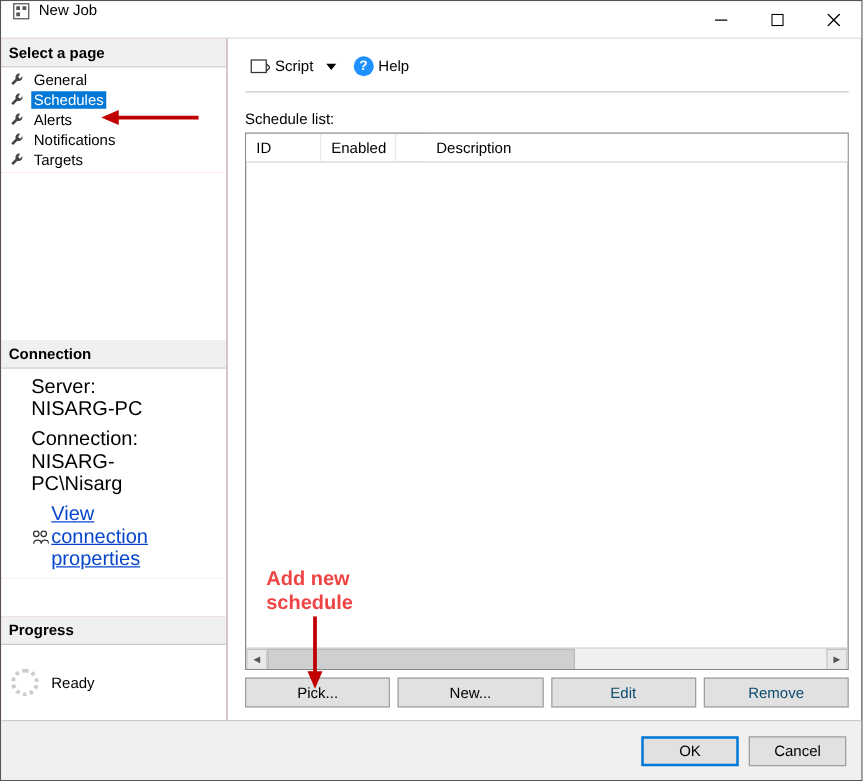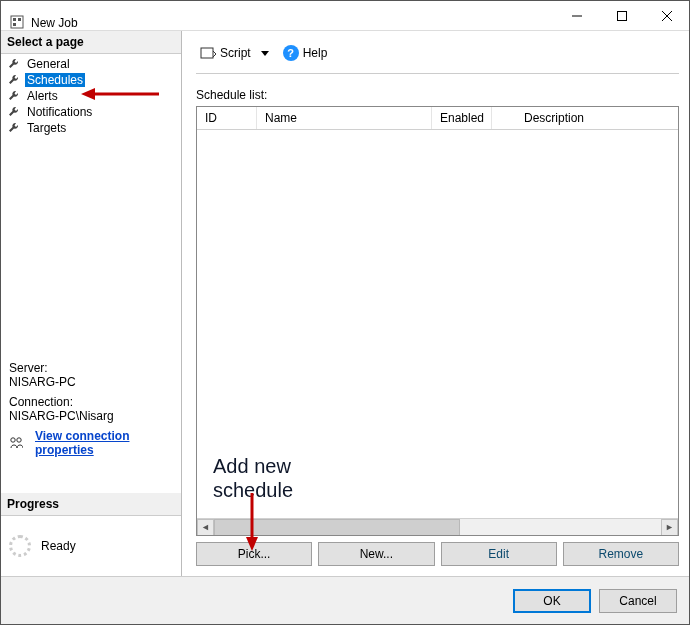--- a/index.html
+++ b/index.html
@@ -1,36 +1,36 @@
 <!DOCTYPE html>
 <html><head>
 <meta charset="utf-8">
 <style>
   * { box-sizing: border-box; }
   html, body { margin:0; padding:0; font-family: "Segoe UI", Tahoma, sans-serif; font-size:12px; color:#000; }
   body { background:#fff; }
   .window { width:690px; height:625px; border:1px solid #555; display:flex; flex-direction:column; background:#fff; position:relative; }
-  .titlebar { height:30px; display:flex; align-items:flex-end; border-bottom:1px solid #ddd; background:#fff; }
+  .titlebar { height:30px; display:flex; align-items:flex-start; border-bottom:1px solid #ddd; background:#fff; }
   .titlebar .title-icon { width:16px; height:16px; margin:0 6px 0 8px; display:flex; align-items:center; justify-content:center; }
   .titlebar .title-text { flex:1; font-size:12px; }
   .titlebar .win-controls { display:flex; height:100%; }
   .titlebar .win-btn { width:45px; display:flex; align-items:center; justify-content:center; }
   .body { flex:1; display:flex; }
   .sidebar { width:181px; border-right:1px solid #bbb; display:flex; flex-direction:column; background:#fca5a5; }
   .panel-header { background:#f0f0f0; font-weight:bold; padding:4px 6px; border-bottom:1px solid #ccc; }
   .page-list { background:#fff; flex:0 0 auto; padding:2px 0; }
   .page-item { display:flex; align-items:flex-end; padding:1px 6px; gap:4px; cursor:default; }
   .page-item .wrench { width:14px; flex:none; }
   .page-item .label { padding:0 2px; }
   .page-item.selected .label { background:#0078d7; color:#fff; }
   .sidebar-spacer { flex:1; background:#fff; }
-  .connection-body { background:#fff; padding:6px 8px; font-size:12px; }
+  .connection-body { background:#fff; padding:6px 24px; font-size:16px; }
   .connection-body .kv { margin-bottom:6px; }
   .link { color:#0645cc; text-decoration:underline; cursor:pointer; }
-  .link-row { display:flex; align-items:center; gap:12px; margin-top:6px;font-weight:bold; }
+  .link-row { display:flex; align-items:center; gap:2px; margin-top:6px; }
   .progress-body { background:#fff; padding:10px 8px; display:flex; align-items:center; gap:10px; min-height:60px; }
   .spinner { width:22px; height:22px; border:3px dotted #ccc; border-radius:50%; }
   .main { flex:1; display:flex; flex-direction:column; padding:8px 10px 10px 14px; }
   .toolbar { display:flex; align-items:center; gap:6px; padding:4px 0 10px 0; border-bottom:1px solid #ccc; }
   .tb-item { display:flex; align-items:center; gap:4px; padding:2px 4px; }
   .dropdown-caret { width:0; height:0; border-left:4px solid transparent; border-right:4px solid transparent; border-top:5px solid #000; }
   .help-icon { width:16px; height:16px; border-radius:50%; background:#1e90ff; color:#fff; display:flex; align-items:center; justify-content:center; font-weight:bold; font-size:11px; }
   .content { flex:1; display:flex; flex-direction:column; padding-top:14px; }
   .section-label { margin-bottom:4px; }
   .grid { flex:1; border:1px solid #888; background:#fff; display:flex; flex-direction:column; overflow:hidden; }
@@ -42,21 +42,21 @@
   .hscroll .track { flex:1; height:17px; position:relative; background:#f0f0f0; }
   .hscroll .thumb { position:absolute; left:0; top:0; bottom:0; width:55%; background:#cfcfcf; border:1px solid #b8b8b8; }
   .action-row { display:flex; gap:6px; margin-top:6px; }
   .action-row .btn { flex:1; height:24px; border:1px solid #9e9e9e; background:#e1e1e1; display:flex; align-items:center; justify-content:center; font-size:12px; }
   .action-row .btn.disabled { color:#0c4a6e; }
   .dialog-footer { height:48px; border-top:1px solid #ccc; display:flex; align-items:center; justify-content:flex-end; gap:8px; padding:0 12px; background:#f0f0f0; }
   .dlg-btn { width:78px; height:24px; border:1px solid #9e9e9e; background:#e1e1e1; display:flex; align-items:center; justify-content:center; font-size:12px; }
   .dlg-btn.primary { border:2px solid #0078d7; background:#e1e1e1; }
   
   .anno-arrow-h { position:absolute; pointer-events:none; }
-  .anno-text { position:absolute; color:#0f172a; font-weight:normal; font-size:20px; pointer-events:none; line-height:1.2; }
+  .anno-text { position:absolute; color:#ef4444; font-weight:bold; font-size:16px; pointer-events:none; line-height:1.2; }
   .anno-arrow-v { position:absolute; pointer-events:none; }
   svg { display:block; }
   .col-id   { width:60px; }
   .col-name { width:175px; flex:none; }
   .col-en   { width:60px; }
   .col-desc { flex:1; border-right:none!important;margin-left:24px; }
 </style>
 </head>
 <body>
 
@@ -133,20 +133,21 @@
           <span class="wrench">
               <svg width="14" height="14">
                 <path d="M9 2a3 3 0 0 0-3.5 4L2 9.5 3.5 11 7 7.5A3 3 0 0 0 11 4l-2 2-1.5-1.5z" fill="#444"></path>
               </svg>
             </span>
           <span class="label">Targets</span>
         </div>
       </div>
       <div class="sidebar-spacer"></div>
 
+      <div class="panel-header">Connection</div>
       <div class="connection-body">
         <div class="kv">
           <div>Server:</div>
           <div>NISARG-PC</div>
         </div>
         <div class="kv">
           <div>Connection:</div>
           <div>NISARG-PC\Nisarg</div>
         </div>
         <div class="link-row">
@@ -184,21 +185,20 @@
           <span class="help-icon">?</span>
           <span>Help</span>
         </div>
       </div>
 
       <div class="content">
         <div class="section-label">Schedule list:</div>
         <div class="grid">
           <div class="grid-header">
             <div class="col col-id">ID</div>
-            <div class="col col-name">Name</div>
             <div class="col col-en">Enabled</div>
             <div class="col col-desc">Description</div>
           </div>
           <div class="grid-body"></div>
           <div class="hscroll">
             <div class="arrow">◄</div>
             <div class="track">
                 <div class="thumb"></div>
               </div>
             <div class="arrow">►</div>

